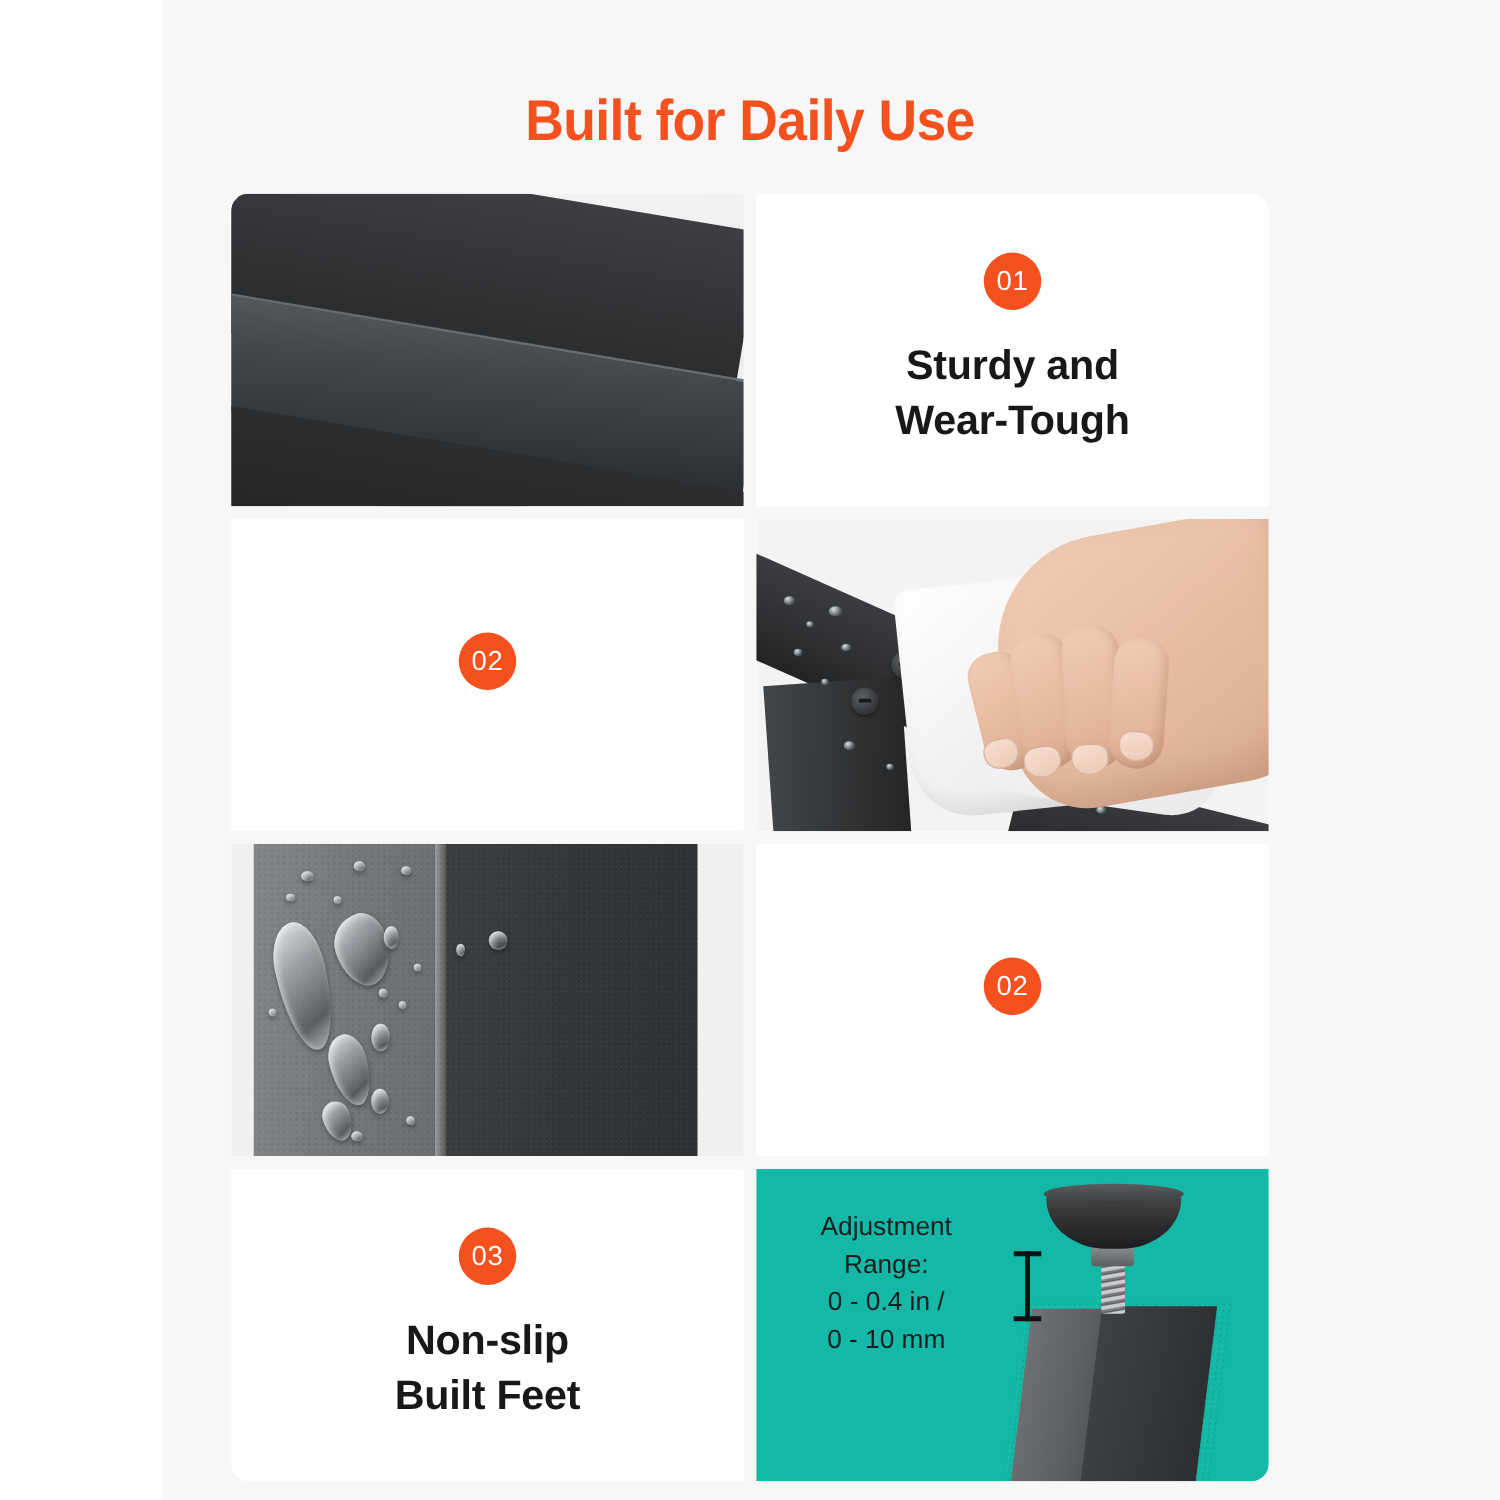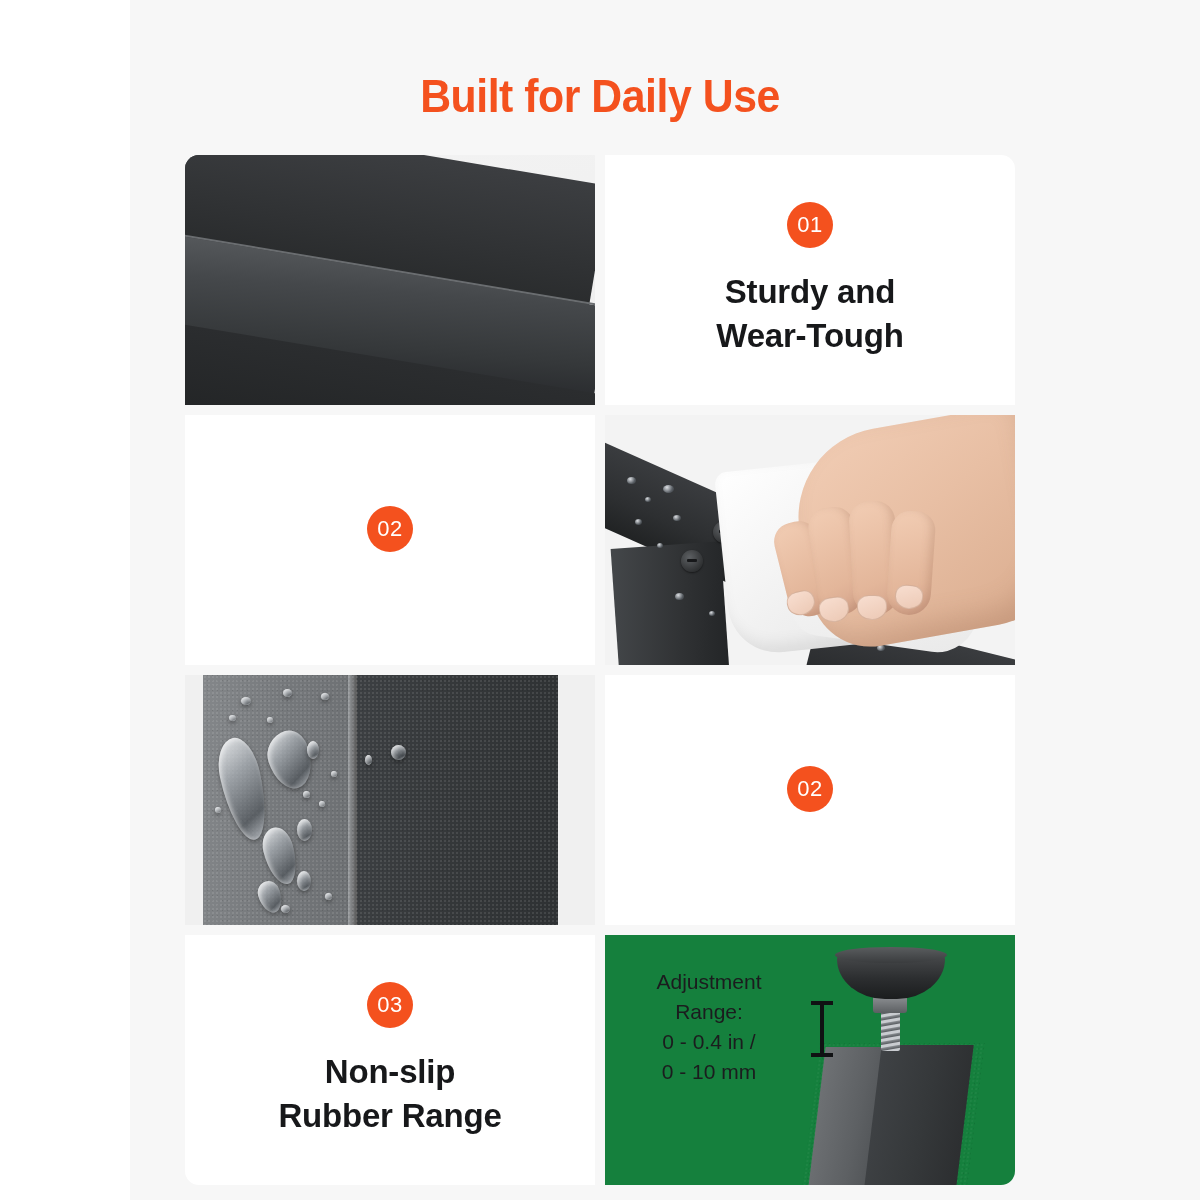--- a/index.html
+++ b/index.html
@@ -237,21 +237,21 @@
     background-size: 4px 4px, 5px 5px;
     background-position: 0 0, 2px 3px;
   }
   .bigdrop {
     position: absolute;
     background: linear-gradient(150deg, rgba(245,247,249,.88) 0%, rgba(170,176,182,.70) 35%, rgba(70,76,82,.62) 75%, rgba(215,220,226,.75) 100%);
     box-shadow: 0 2px 4px rgba(0,0,0,.35), inset 2px 2px 5px rgba(255,255,255,.55);
   }
 
   
-  .foot-wrap { position: absolute; inset: 0; background: #15803d; overflow: hidden; }
+  .foot-wrap { position: absolute; inset: 0; background: #14b8a6; overflow: hidden; }
   .foot-cap {
     position: absolute; left: 232px; top: 18px; width: 108px; height: 46px;
     background: linear-gradient(180deg, #4a4c4e 0%, #2c2e30 55%, #1b1d1e 100%);
     border-radius: 8px 8px 48px 48px / 6px 6px 40px 40px;
   }
   .foot-cap-top {
     position: absolute; left: 230px; top: 12px; width: 112px; height: 16px;
     background: linear-gradient(180deg, #5a5d5f 0%, #3a3c3e 100%);
     border-radius: 50%;
   }
@@ -402,21 +402,21 @@
       </div>
     </div>
 
     <div class="cell text-cell">
       <div class="badge">02</div>
     </div>
 
     <div class="cell bl text-cell">
       <div class="badge">03</div>
       <div class="feature-title">Non-slip
-Rubber Range</div>
+Built Feet</div>
     </div>
 
     <div class="cell br">
       <div class="photo foot-wrap">
         <div class="leg-tex"></div>
         <div class="leg-left"></div>
         <div class="leg-right"></div>
         <div class="foot-screw"></div>
         <div class="foot-nut"></div>
         <div class="foot-cap"></div>

